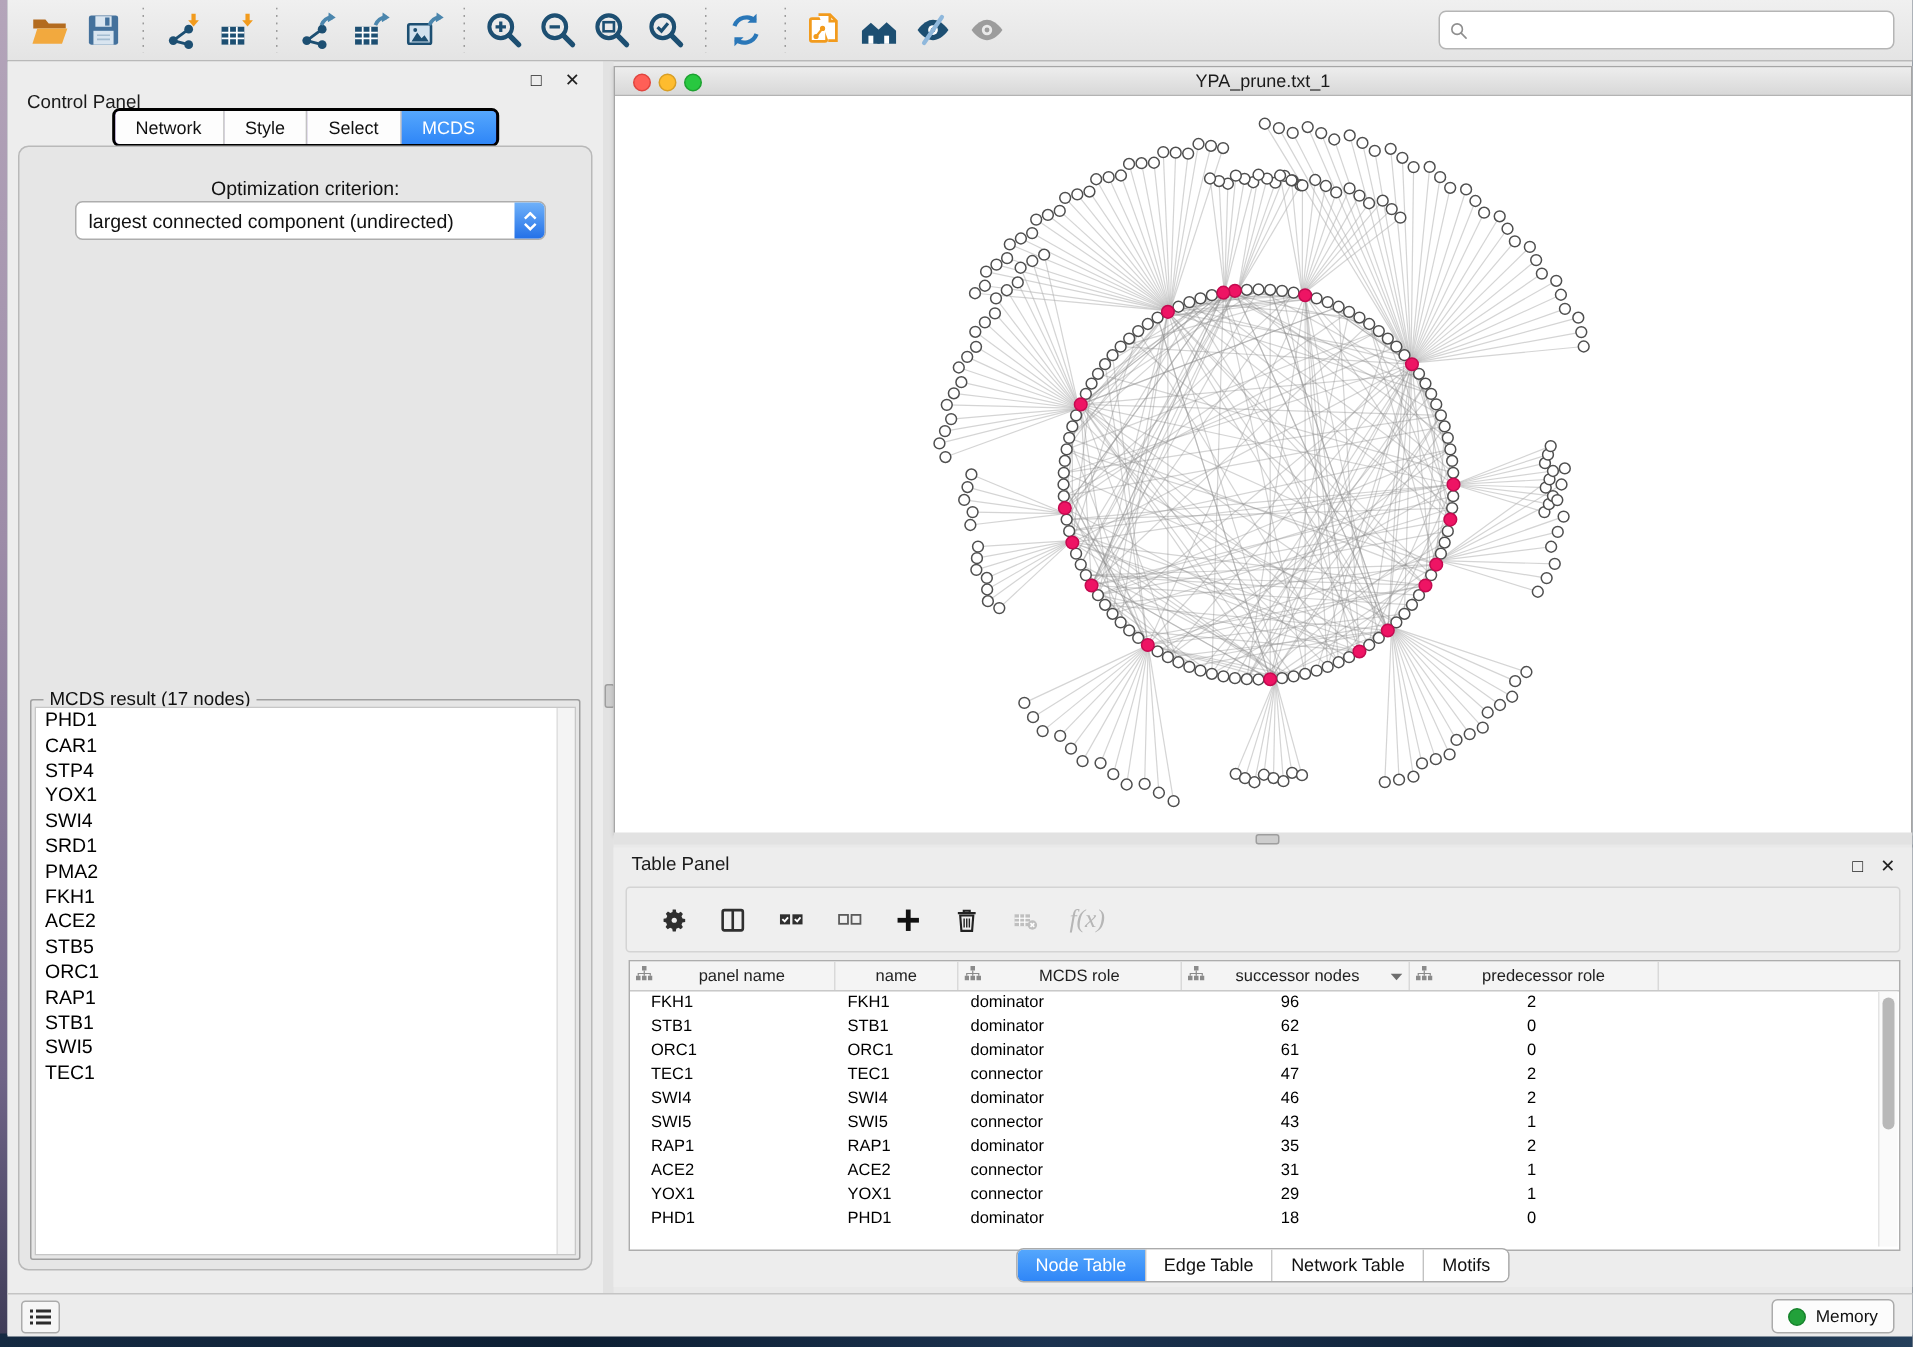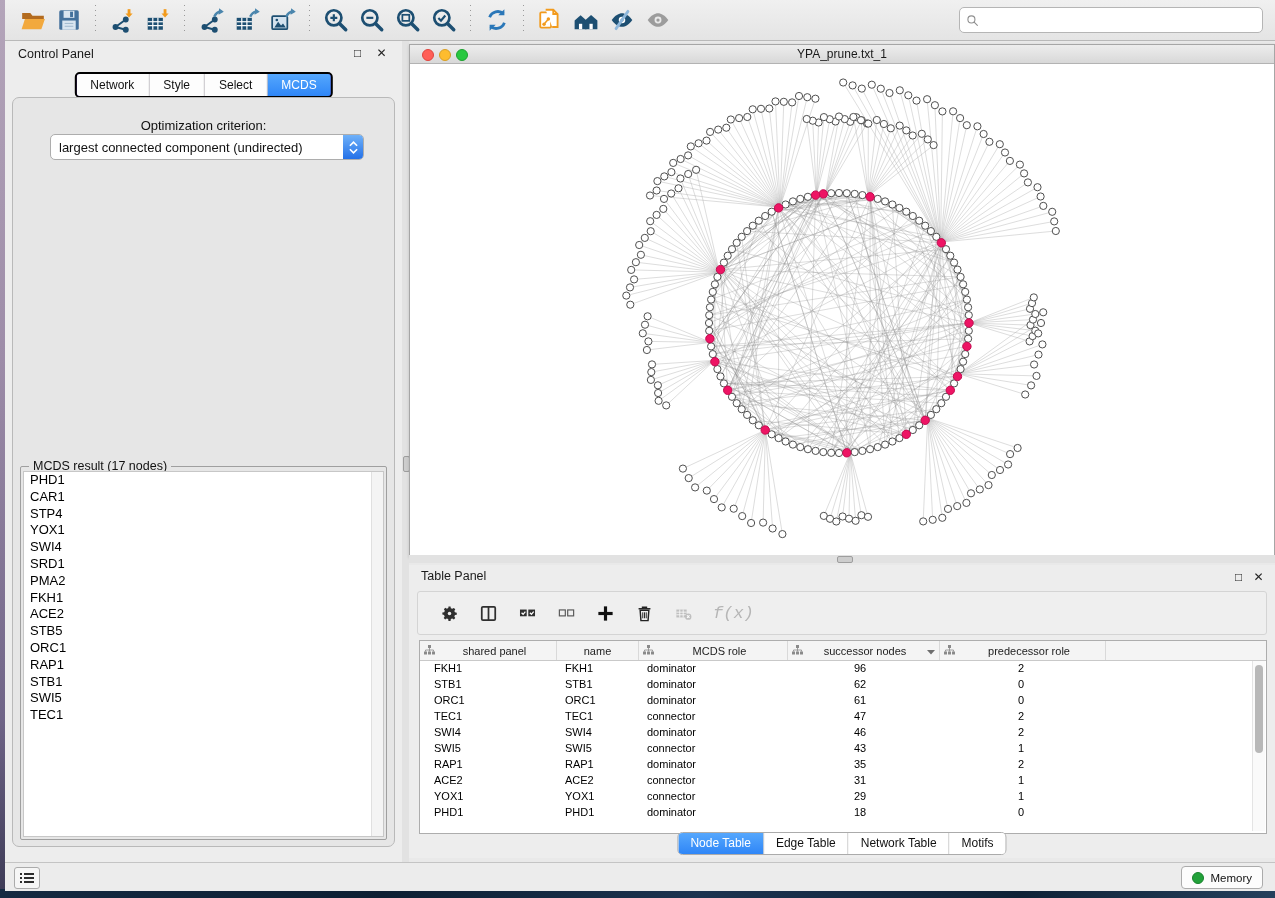--- a/index.html
+++ b/index.html
@@ -22,21 +22,21 @@
   .tb-btn svg{width:26px;height:26px;}
   .tb-search{margin-left:auto;margin-right:12px;width:290px;height:24px;background:#fff;
        border:1px solid #b5b5b5;border-radius:5px;display:flex;align-items:center;padding:0 6px;}
   .tb-search input{border:none;outline:none;flex:1;font-size:12px;background:transparent;
        font-family:"Liberation Sans",sans-serif;}
   .mag{width:13px;height:13px;margin-right:5px;}
 
   
   .cpanel{position:absolute;left:0;top:41px;width:397px;height:821px;background:#ededed;}
   .cp-head{position:absolute;left:0;top:0;width:100%;height:26px;}
-  .cp-title{position:absolute;left:13px;top:6px;font-size:12.5px;color:#1a1a1a;}
+  .cp-title{position:absolute;left:13px;top:20px;font-size:12.5px;color:#1a1a1a;}
   .panel-ctl{position:absolute;top:6px;width:13px;height:13px;line-height:13px;text-align:center;
        font-size:12px;color:#222;cursor:pointer;}
   .cp-float{right:38px;} .cp-close{right:14px;}
   .seg-tabs{position:absolute;top:31px;left:50%;transform:translateX(-50%);display:flex;
        border:2px solid #000000;border-radius:5px;overflow:hidden;background:#4c1d95;height:22px;}
   .seg-tab{padding:0 14px;font-size:12px;line-height:22px;color:#111;border-right:1px solid #c2c2c2;
        cursor:pointer;background:#fdfdfd;}
   .seg-tab:last-child{border-right:none;}
   .seg-tab.active{background:linear-gradient(#55a7fd,#2f86f7);color:#fff;}
   .cp-pane{position:absolute;left:7px;top:56px;width:381px;height:748px;background:#e6e6e6;
@@ -87,21 +87,21 @@
   
   .tpanel{position:absolute;left:404px;top:565px;width:866px;height:293px;background:#ededed;}
   .tp-title{position:absolute;left:12px;top:4px;font-size:12.5px;color:#1a1a1a;}
   .tp-float{right:30px;} .tp-close{right:10px;}
   .tp-toolbar{position:absolute;left:8px;top:26px;right:8px;height:44px;background:#efefef;
        border:1px solid #d4d4d4;border-radius:3px;display:flex;align-items:center;gap:20px;
        padding-left:22px;box-sizing:border-box;}
   .tp-btn{display:flex;align-items:center;justify-content:center;cursor:pointer;}
   .tp-btn svg{width:19px;height:19px;}
   .tp-btn.disabled{opacity:.95;cursor:default;}
-  .fx{font-family:Liberation Mono, monospace;font-style:italic;font-size:17px;color:#b3b3b3;}
+  .fx{font-family:Liberation Serif, serif;font-style:italic;font-size:17px;color:#b3b3b3;}
   .tgrid{position:absolute;left:10px;top:75px;width:846px;height:192px;background:#fff;
        border:1px solid #adadad;overflow:hidden;}
   .tg-head{display:flex;height:19px;background:#f4f4f4;border-bottom:1px solid #c9c9c9;}
   .tg-hcell{display:flex;align-items:center;font-size:11px;color:#222;
        border-right:1px solid #d9d9d9;box-sizing:border-box;padding:0 4px;}
   .tg-hcell .lbl{flex:1;text-align:center;}
   .tree-ic{width:11px;height:10px;margin-right:2px;flex:0 0 auto;}
   .sort-ic{width:8px;height:5px;margin-left:2px;flex:0 0 auto;}
   .tg-row{display:flex;height:16px;}
   .tg-cell{font-size:11px;color:#000;box-sizing:border-box;padding:1px 4px 0 4px;white-space:nowrap;overflow:hidden;}
@@ -1096,21 +1096,21 @@
           <div class="tg-hcell" style="width: 137px;">
             <span><svg class="tree-ic" viewBox="0 0 11 10">
                 <g fill="#8a8a8a">
                   <rect x="4" y="0" width="3" height="3"></rect>
                   <rect x="0" y="6.5" width="3" height="3"></rect>
                   <rect x="4" y="6.5" width="3" height="3"></rect>
                   <rect x="8" y="6.5" width="3" height="3"></rect>
                 </g>
                 <path d="M5.5 3v2M1.5 6.5V5h8v1.5M5.5 5v1.5" stroke="#8a8a8a" stroke-width="0.8" fill="none"></path>
               </svg></span>
-            <span class="lbl">shared panel</span>
+            <span class="lbl">panel name</span>
           </div>
           <div class="tg-hcell" style="width: 82px;">
             <span class="lbl">name</span>
           </div>
           <div class="tg-hcell" style="width: 149px;">
             <span><svg class="tree-ic" viewBox="0 0 11 10">
                 <g fill="#8a8a8a">
                   <rect x="4" y="0" width="3" height="3"></rect>
                   <rect x="0" y="6.5" width="3" height="3"></rect>
                   <rect x="4" y="6.5" width="3" height="3"></rect>

